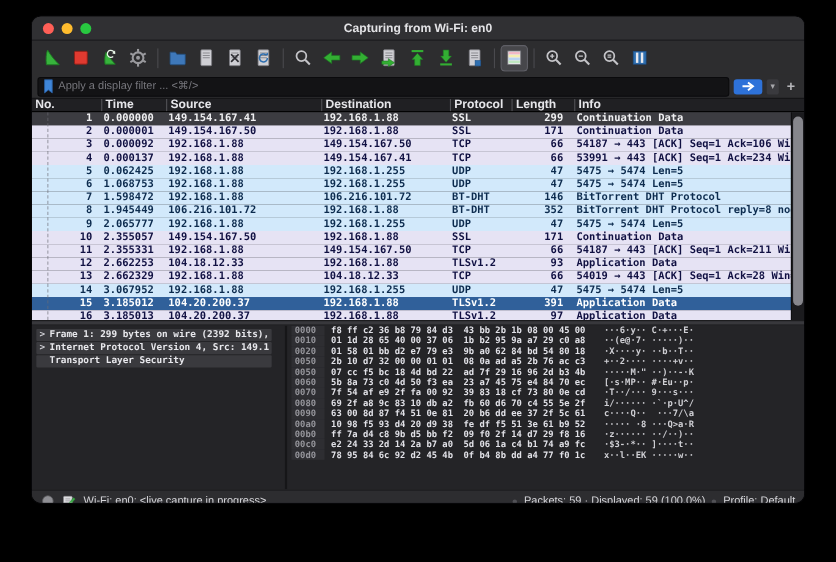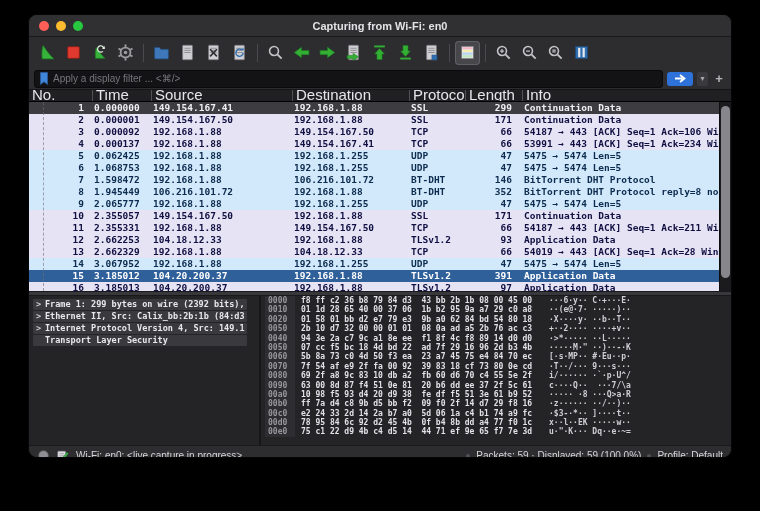--- a/index.html
+++ b/index.html
@@ -23,21 +23,21 @@
   
   .filterbar{flex:0 0 21px;display:flex;align-items:center;padding:0 5px;gap:4px;background:#2d2d2f}
   .filterbox{flex:1;height:16px;background:#131315;border:1px solid #0a0a0c;border-radius:3px;display:flex;align-items:center;padding:0 3px;gap:3px}
   .filterbox input{flex:1;background:transparent;border:none;outline:none;color:#cfcfd4;font-size:10px;font-family:"Liberation Sans",sans-serif;padding:0}
   .filterbox input::placeholder{color:#76767c}
   .applybtn{width:26px;height:14px;background:#2e72d9;border-radius:3px;display:flex;align-items:center;justify-content:center;flex:0 0 auto}
   .caretbtn{width:11px;height:14px;background:#3a3a3e;border-radius:2px;color:#a8a8ac;font-size:8px;display:flex;align-items:center;justify-content:center;flex:0 0 auto}
   .plusbtn{color:#b6b6ba;font-size:13px;font-weight:bold;width:14px;text-align:center;flex:0 0 auto}
 
   
-  .pkheader{flex:0 0 11px;background:#202023;display:flex;font-size:15px;font-weight:normal;color:#e6e6ea;border-bottom:1px solid #000;border-top:1px solid #151517}
+  .pkheader{flex:0 0 11px;background:#202023;display:flex;font-size:11px;font-weight:bold;color:#e6e6ea;border-bottom:1px solid #000;border-top:1px solid #151517}
   .hcell{padding:0 3px;border-left:1px solid #515156;overflow:hidden;white-space:nowrap;line-height:10px;box-sizing:border-box}
   .hcell:first-child{border-left:none}
 
   
   .pklist{flex:0 0 189px;background:#26262a;position:relative;overflow:hidden;font-family:"DejaVu Sans Mono","Liberation Mono",monospace;font-size:9.5px;font-weight:bold}
   .prow{display:flex;height:12px;line-height:12px;white-space:nowrap;width:691px}
   .pc{box-sizing:border-box;overflow:hidden;padding-left:2px}
   .c0{width:63px;text-align:right;padding-right:8px;padding-left:0}
   .c1{width:59px}.c2{width:141px}.c3{width:117px}.c4{width:56px}
   .c5{width:57px;text-align:right;padding-right:10px;padding-left:0}
@@ -448,40 +448,37 @@
     <div class="vscroll">
       <div class="vthumb"></div>
     </div>
   </div>
 
   <div class="splitter"></div>
 
   <div class="bottompanes">
     <div class="details" id="details">
         <div class="dline"><span class="arr">&gt;</span><span>Frame 1: 299 bytes on wire (2392 bits),</span></div>
-        <div class="dline"><span class="arr">&gt;</span><span>Ethernet II, Src: Calix_bb:2b:1b (84:d3</span></div>
         <div class="dline"><span class="arr">&gt;</span><span>Internet Protocol Version 4, Src: 149.1</span></div>
         <div class="dline"><span class="arr"></span><span>Transport Layer Security</span></div>
       </div>
     <div class="bytes" id="bytes">
         <div class="brow"><span class="off">0000</span><span class="hx">f8 ff c2 36 b8 79 84 d3  43 bb 2b 1b 08 00 45 00</span><span class="asc">···6·y·· C·+···E·</span></div>
         <div class="brow"><span class="off">0010</span><span class="hx">01 1d 28 65 40 00 37 06  1b b2 95 9a a7 29 c0 a8</span><span class="asc">··(e@·7· ·····)··</span></div>
         <div class="brow"><span class="off">0020</span><span class="hx">01 58 01 bb d2 e7 79 e3  9b a0 62 84 bd 54 80 18</span><span class="asc">·X····y· ··b··T··</span></div>
         <div class="brow"><span class="off">0050</span><span class="hx">2b 10 d7 32 00 00 01 01  08 0a ad a5 2b 76 ac c3</span><span class="asc">+··2···· ····+v··</span></div>
-        <div class="brow"><span class="off">0040</span><span class="hx">94 3e 2a c7 9c a1 8e ee  f1 8f 4c f8 89 14 d0 d0</span><span class="asc">·&gt;*····· ··L·····</span></div>
         <div class="brow"><span class="off">0050</span><span class="hx">07 cc f5 bc 18 4d bd 22  ad 7f 29 16 96 2d b3 4b</span><span class="asc">·····M·" ··)··-·K</span></div>
         <div class="brow"><span class="off">0060</span><span class="hx">5b 8a 73 c0 4d 50 f3 ea  23 a7 45 75 e4 84 70 ec</span><span class="asc">[·s·MP·· #·Eu··p·</span></div>
         <div class="brow"><span class="off">0070</span><span class="hx">7f 54 af e9 2f fa 00 92  39 83 18 cf 73 80 0e cd</span><span class="asc">·T··/··· 9···s···</span></div>
         <div class="brow"><span class="off">0080</span><span class="hx">69 2f a8 9c 83 10 db a2  fb 60 d6 70 c4 55 5e 2f</span><span class="asc">i/······ ·`·p·U^/</span></div>
         <div class="brow"><span class="off">0090</span><span class="hx">63 00 8d 87 f4 51 0e 81  20 b6 dd ee 37 2f 5c 61</span><span class="asc">c····Q··  ···7/\a</span></div>
         <div class="brow"><span class="off">00a0</span><span class="hx">10 98 f5 93 d4 20 d9 38  fe df f5 51 3e 61 b9 52</span><span class="asc">····· ·8 ···Q&gt;a·R</span></div>
         <div class="brow"><span class="off">00b0</span><span class="hx">ff 7a d4 c8 9b d5 bb f2  09 f0 2f 14 d7 29 f8 16</span><span class="asc">·z······ ··/··)··</span></div>
         <div class="brow"><span class="off">00c0</span><span class="hx">e2 24 33 2d 14 2a b7 a0  5d 06 1a c4 b1 74 a9 fc</span><span class="asc">·$3-·*·· ]····t··</span></div>
         <div class="brow"><span class="off">00d0</span><span class="hx">78 95 84 6c 92 d2 45 4b  0f b4 8b dd a4 77 f0 1c</span><span class="asc">x··l··EK ·····w··</span></div>
-        <div class="brow"><span class="off">00e0</span><span class="hx">75 c1 22 d9 4b c4 d5 14  44 71 ef 9e 65 f7 7e 3d</span><span class="asc">u·"·K··· Dq··e·~=</span></div>
       </div>
   </div>
 
   <div class="statusbar">
     <span class="ticon">
       <svg width="13" height="13" viewBox="0 0 14 14">
           <circle cx="7" cy="7" r="5.2" fill="#8f8f94" stroke="#5c5c60" stroke-width="0.8"></circle>
         </svg>
     </span>
     <span class="ticon">

